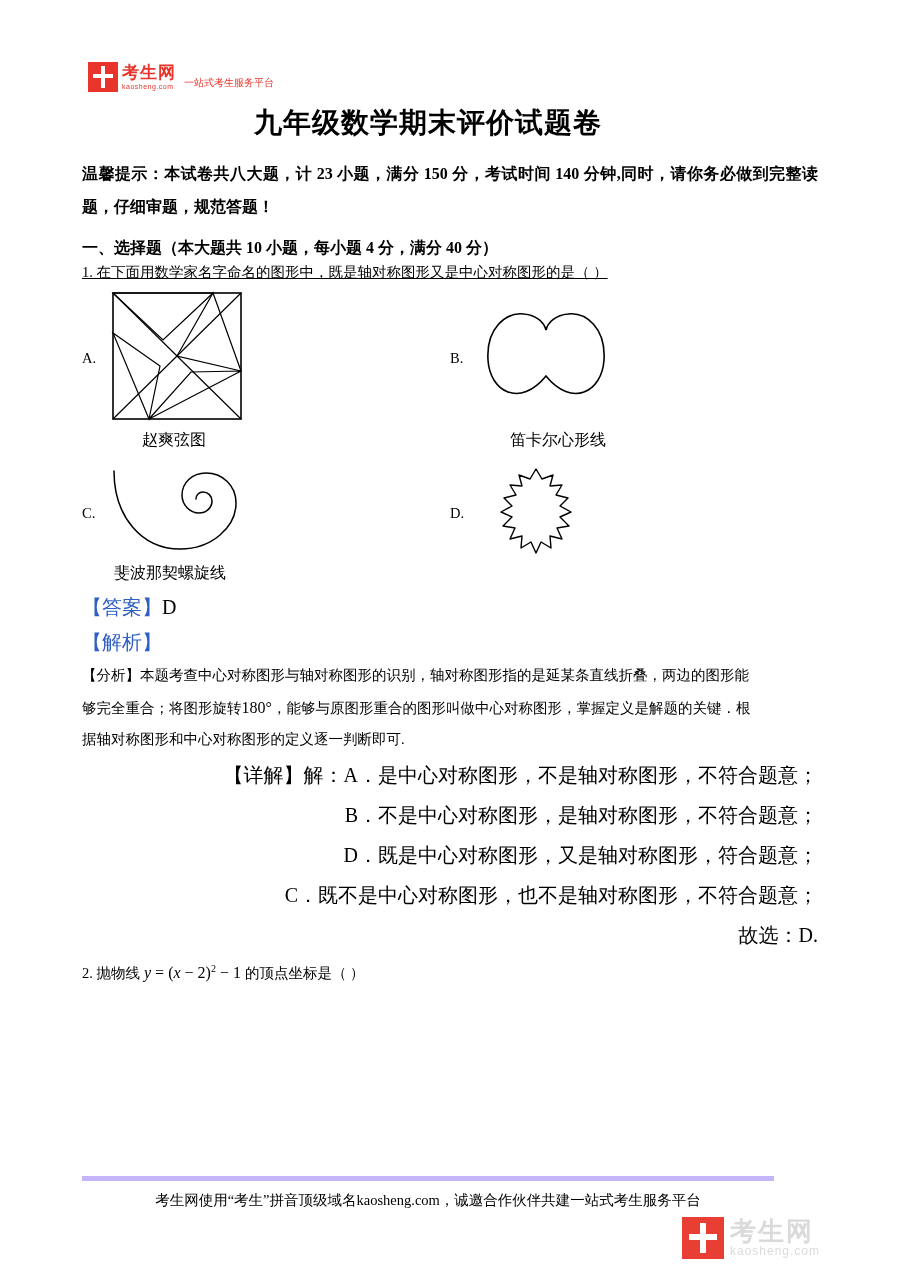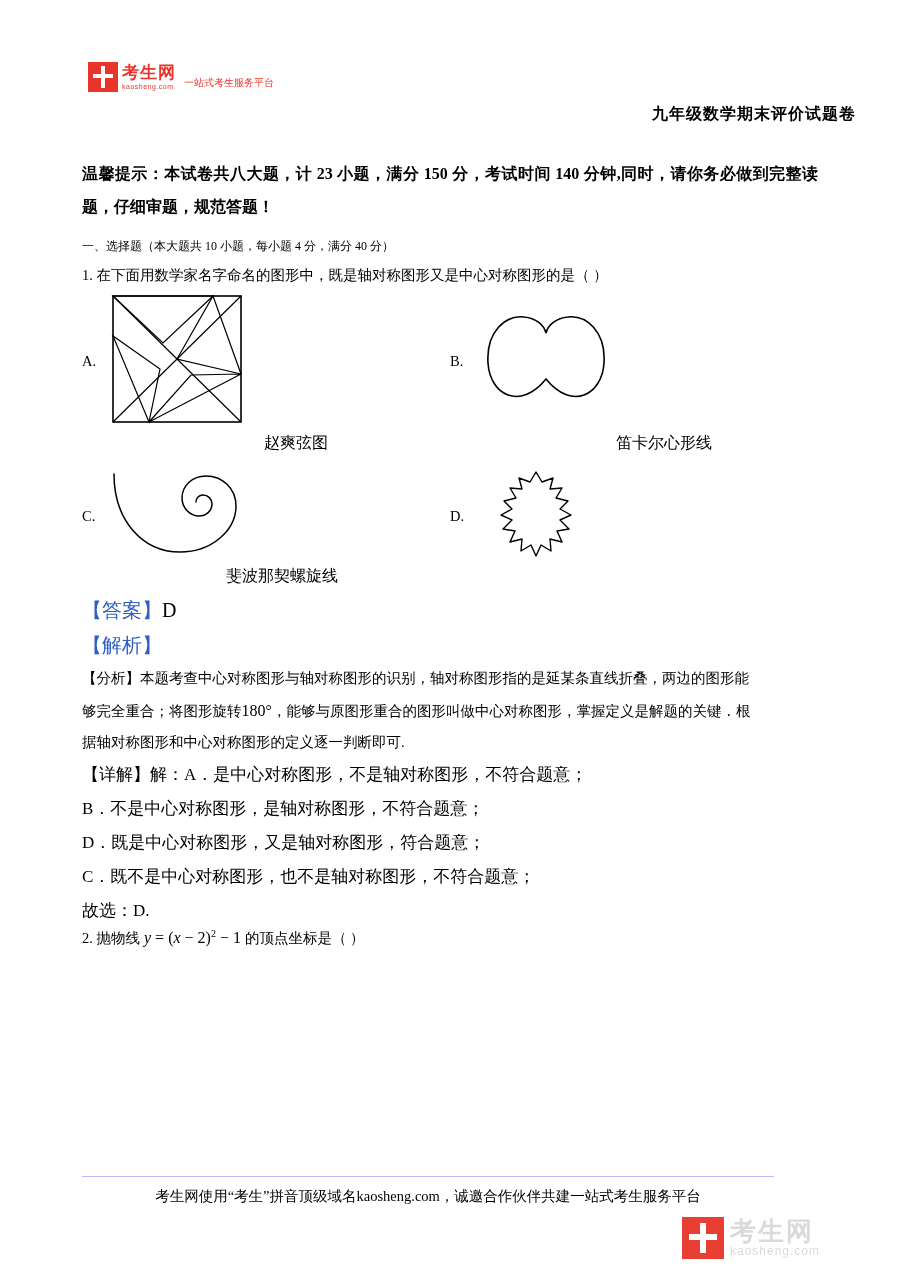--- a/index.html
+++ b/index.html
@@ -82,50 +82,51 @@
     align-self: flex-end;
     padding-bottom: 2px;
   }
 
   
   .doc-title {
     position: absolute;
     left: 0;
     right: 0;
     top: 104px;
-    text-align: right;
-    font-size: 16px;
+    text-align: center;
+    font-size: 28px;
     font-weight: bold;
     font-family: "Liberation Serif", serif;
     letter-spacing: 1px;
   }
 
   
   .content {
     position: absolute;
     left: 82px;
     top: 158px;
     width: 736px;
   }
   .notice {
     font-size: 16px;
     font-weight: bold;
     line-height: 2.05;
     margin: 0 0 6px 0;
     text-align: justify;
   }
   .section-head {
-    font-size: 12px;
-    font-weight: normal;
-    margin: 14px 0 8px 0;
+    font-size: 16px;
+    font-weight: bold;
+    margin: 14px 0 1px 0;
   }
   .q-line {
     font-size: 14.5px;
     line-height: 1.7;
     margin: 0 0 2px 0;
+    text-decoration: underline;
   }
 
   
   .figure-grid {
     margin-top: 4px;
     width: 100%;
   }
   .fig-row {
     display: flex;
     width: 100%;
@@ -144,21 +145,21 @@
     width: 26px;
     flex: 0 0 26px;
     align-self: center;
     padding-top: 0;
   }
   .fig-art {
     flex: 0 0 auto;
   }
   .fig-caption {
     font-size: 16px;
-    text-align: center;
+    text-align: left;
     margin-top: 2px;
   }
   .cap-a { padding-left: 60px; }
   .cap-b { padding-left: 60px; }
   .cap-c { padding-left: 32px; }
   .cap-d { padding-left: 52px; }
 
   
   .ans-line {
     font-size: 20px;
@@ -168,54 +169,56 @@
   .tag-blue {
     color: #2f5fc4;
   }
   .analysis-p {
     font-size: 14.5px;
     line-height: 2.1;
     margin: 0;
     text-align: justify;
   }
   .sol-line {
-    font-size: 17px;
+    font-size: 20px;
     line-height: 2.0;
     margin: 0;
+    text-align: right;
   }
   .gap-6 { height: 6px; }
 
   .math-it {
     font-family: "Liberation Serif", serif;
     font-style: italic;
   }
   .sup {
     font-size: 10px;
     vertical-align: super;
     font-style: normal;
   }
   .inline-math {
     font-size: 16px;
     white-space: nowrap;
   }
   .q2-row {
     display: flex;
     align-items: baseline;
     font-size: 14.5px;
+    margin-top: 8px;
   }
 
   
   .footer {
     position: absolute;
     left: 82px;
     right: 82px;
     top: 1176px;
     text-align: center;
     font-size: 14.5px;
-    border-top: 1px solid #c4b5fd;
+    border-top: 5px solid #c4b5fd;
     padding-top: 10px;
   }
   .wm {
     position: absolute;
     right: 36px;
     bottom: 14px;
     display: flex;
     align-items: center;
     opacity: 0.95;
   }

